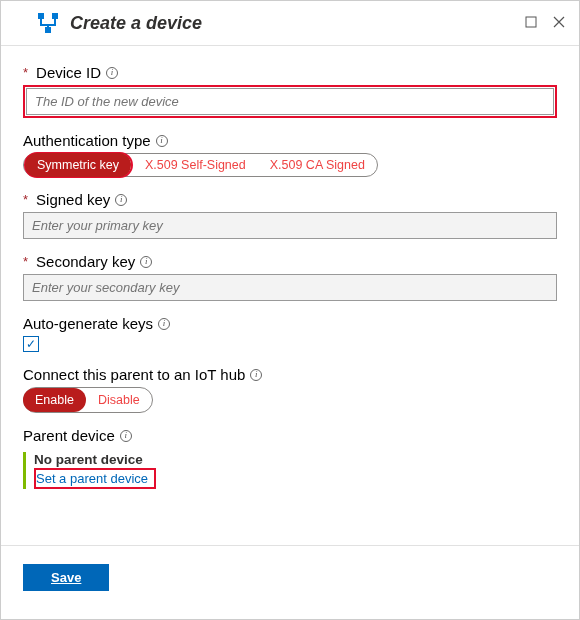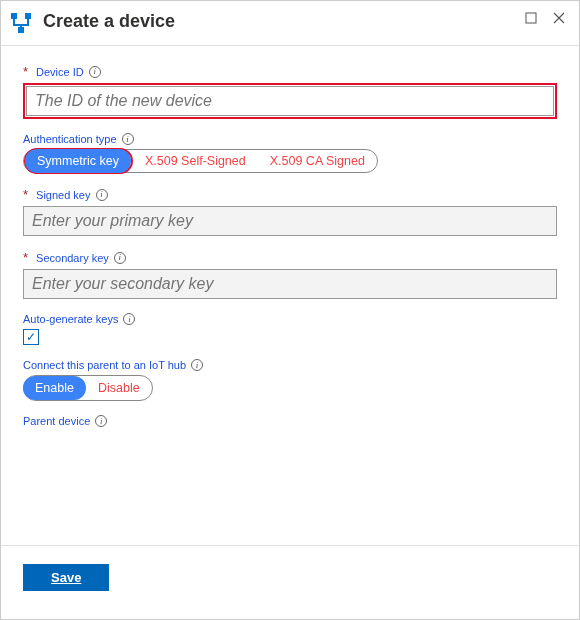--- a/index.html
+++ b/index.html
@@ -9,47 +9,49 @@
       color: #323130;
       background: #fff;
       width: 580px;
       height: 620px;
       border: 1px solid #ccc;
       display: flex;
       flex-direction: column;
     }
     .header {
       display: flex;
-      padding: 10px 14px 10px 8px;
+      align-items: center;
+      padding: 10px 14px 10px 35px;
       border-bottom: 1px solid #e1e1e1;
+      font-style: italic;
     }
     .header .logo { width: 24px; height: 24px; margin-right: 10px; }
     .header-title { font-size: 18px; font-weight: 600; flex: 1; }
     .header-icons { display: flex; gap: 16px; color: #555; }
     .header-icons span { cursor: pointer; font-size: 14px; }
     .body {
       padding: 18px 22px 8px 22px;
       flex: 1;
       overflow: auto;
     }
     .field { margin-bottom: 14px; }
     .label-row { margin-bottom: 4px; display: flex; align-items: center; gap: 5px; }
     .req { color: #a4262c; margin-right: 3px; }
-    .label-text { color: #1d4ed8; font-size: 11px; }
+    .label-text { color: #000000; font-size: 15px; }
     .info-icon {
       display: inline-flex; align-items: center; justify-content: center;
       width: 12px; height: 12px; border: 1px solid #666; border-radius: 50%;
       font-size: 9px; color: #555; font-style: italic; font-family: Georgia, serif;
       line-height: 1;
     }
     .text-input {
       width: 100%;
       padding: 5px 8px;
       border: 1px solid #999;
-      font-size: 16px;
+      font-size: 13px;
       font-style: italic;
       color: #701a75;
       background: #fff;
     }
     .text-input.disabled { background: #f3f3f3; }
     .highlight-box { border: 2px solid #e30d2d; padding: 1px; }
     .highlight-box .text-input { border: 1px solid #999; }
     .pill-group {
       display: inline-flex;
       border: 1px solid #8a8886;
@@ -62,21 +64,21 @@
       padding: 0 12px;
       font-size: 12.5px;
       color: #ef4444;
       cursor: pointer;
       line-height: 22px;
       height: 22px;
       display: inline-flex;
       align-items: center;
     }
     .pill.selected {
-      background: #3b82f6;
+      background: #b91c1c;
       color: #fff;
       border-radius: 12px;
       height: 24px;
       line-height: 24px;
       margin: -1px 0 -1px -1px;
     }
     .auth-highlight { border: 2px solid #e30d2d; border-radius: 16px; display: inline-block; }
     .pill-group.small { height: 26px; }
     .checkbox {
       width: 16px; height: 16px; border: 1px solid #0067b8;
@@ -194,19 +196,25 @@
       <span class="pill selected">Enable</span>
       <span class="pill">Disable</span>
     </div>
   </div>
 
   <div class="field">
     <div class="label-row">
       <span class="label-text">Parent device</span>
       <span class="info-icon">i</span>
     </div>
+    <div class="parent-block">
+      <div class="parent-title">No parent device</div>
+      <div class="parent-link-wrap">
+        <span class="parent-link">Set a parent device</span>
+      </div>
+    </div>
   </div>
 
 </div>
 
 <div class="footer">
   <button class="save-btn">Save</button>
 </div>
 
 </body></html>

